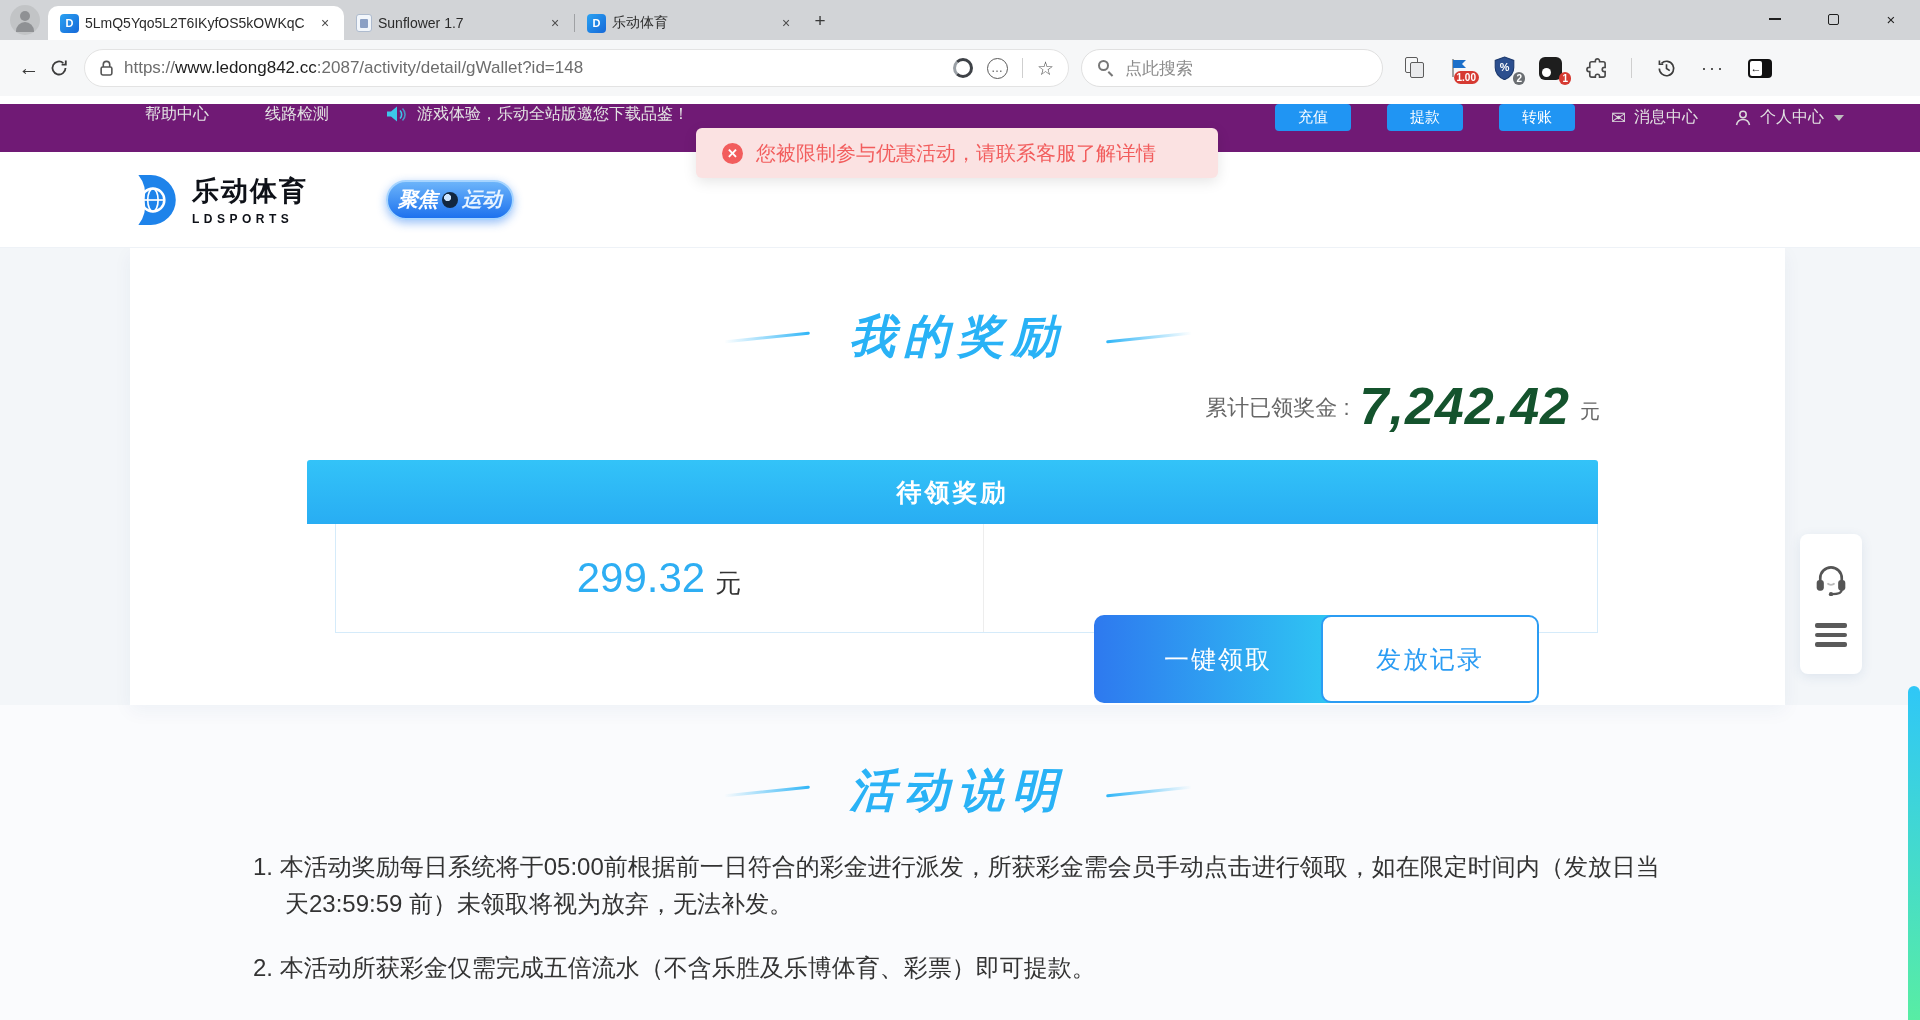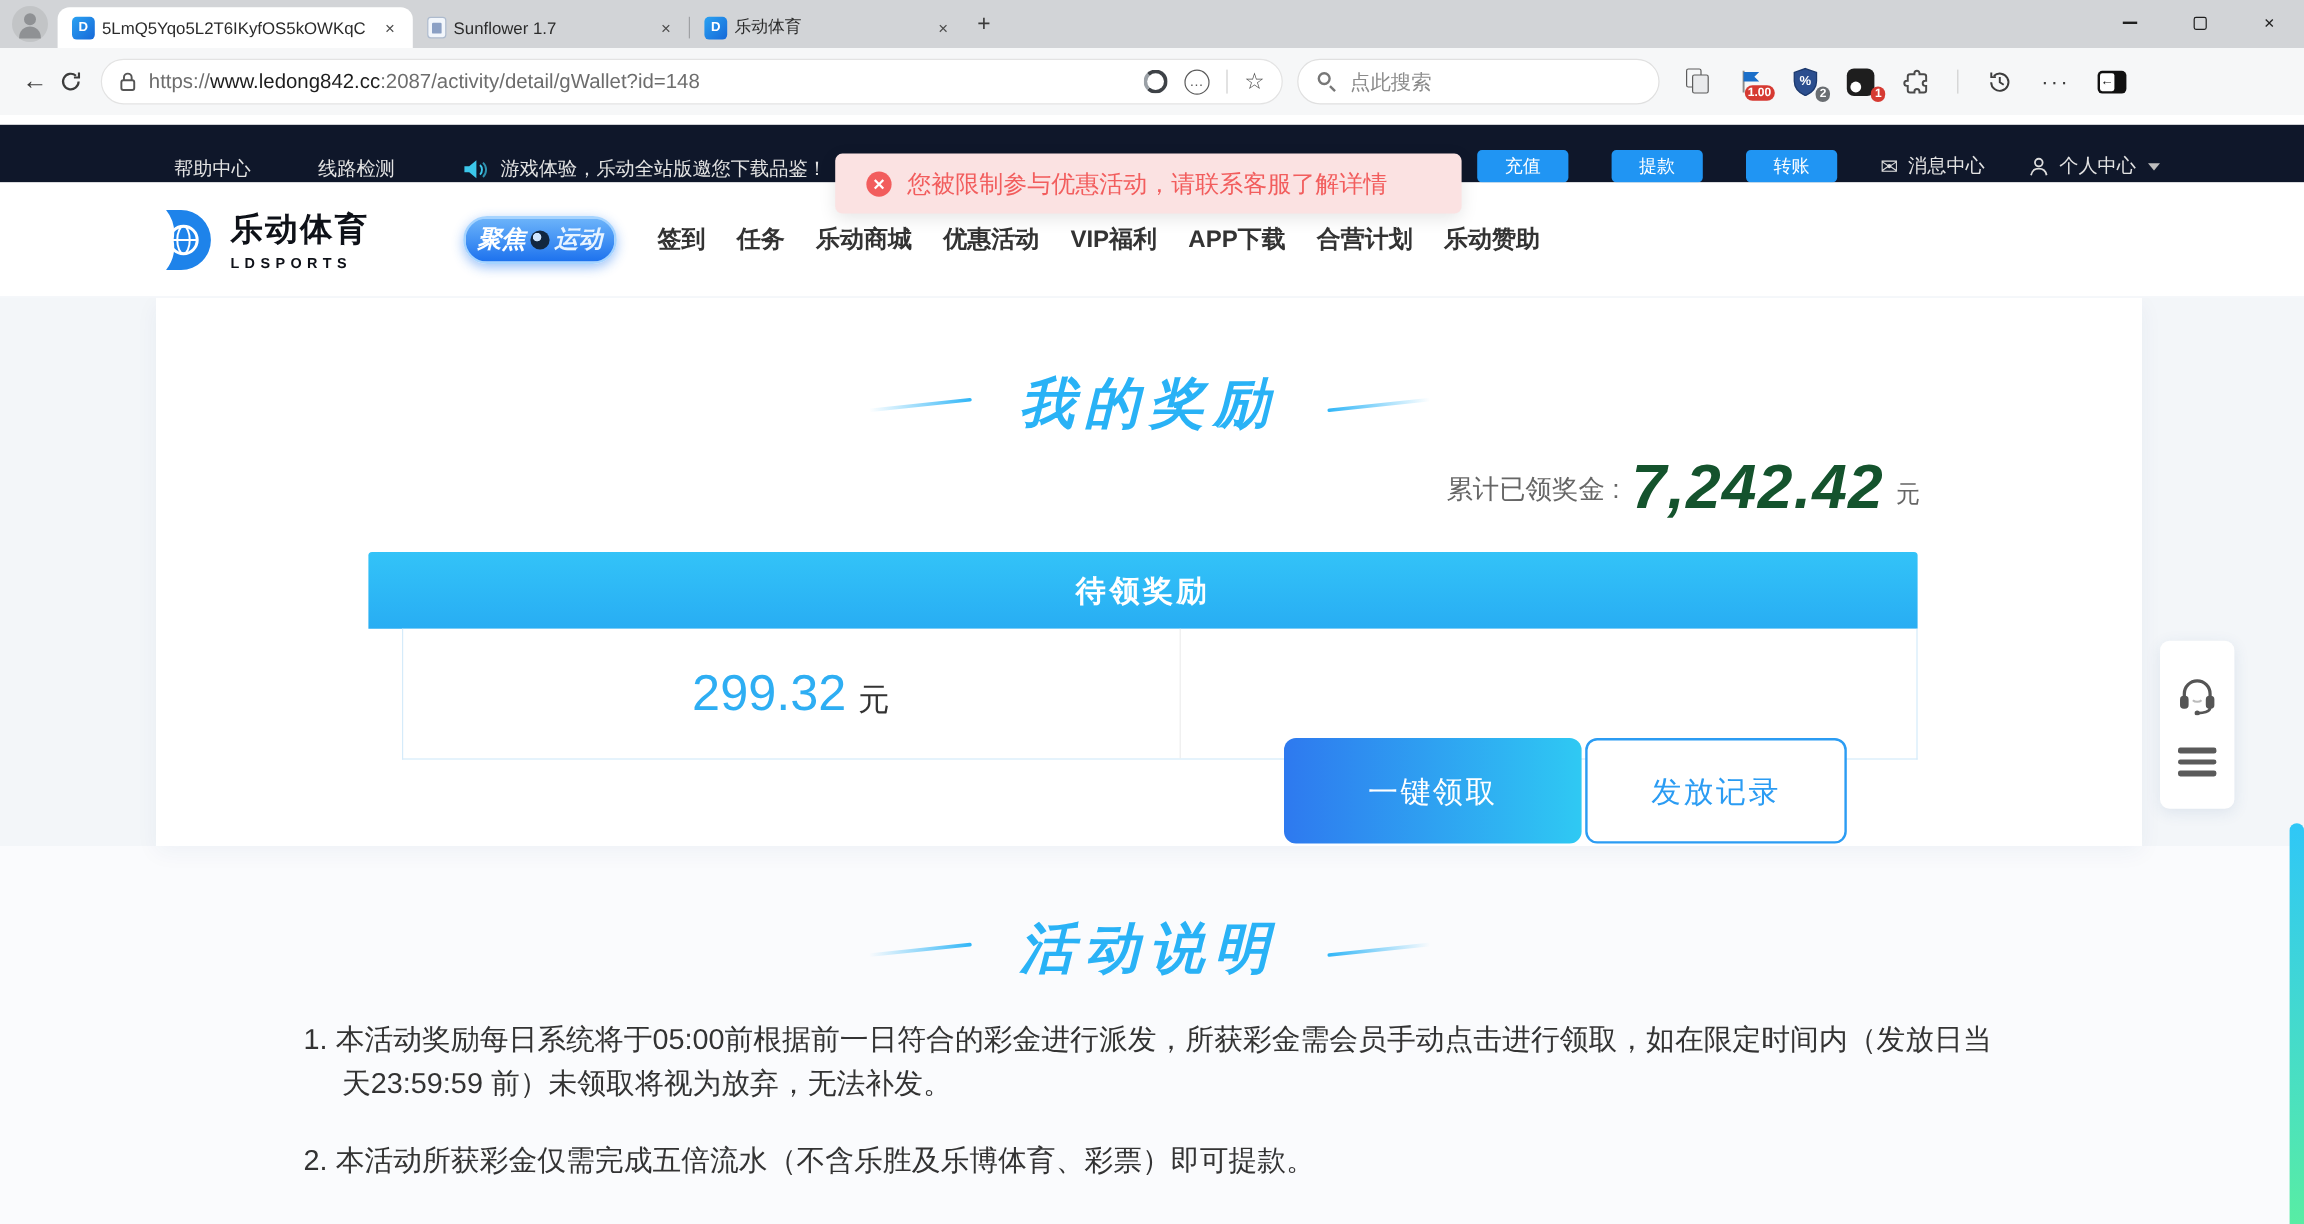--- a/index.html
+++ b/index.html
@@ -48,21 +48,21 @@
   .pages-icon i{position:absolute;left:0;top:0;width:13px;height:16px;border:1.8px solid #5c5c5c;border-radius:2px;background:#f6f7f8;}
   .pages-icon b{position:absolute;left:5px;top:5px;width:14px;height:16px;border:1.8px solid #5c5c5c;border-radius:2px;background:#e9eaec;}
   .blackbox{width:23px;height:23px;background:#1e1e1e;border-radius:6px;position:relative;}
   .blackbox i{position:absolute;left:3px;bottom:3px;width:9px;height:9px;border-radius:50%;background:#fff;}
   .sidebar-icon{width:24px;height:19px;background:#111;border-radius:4px;position:relative;}
   .sidebar-icon i{position:absolute;left:2px;top:2px;width:12px;height:15px;background:#fff;border-radius:2px;color:#111;font-size:11px;line-height:15px;text-align:center;font-weight:bold;}
   .dots3{color:#3c3c3c;font-size:18px;letter-spacing:2px;}
 
   
   .white-gap{height:8px;background:#fff;}
-  .sitebar{height:48px;background:#0f172a;display:flex;align-items:flex-end;padding:0 120px 0 145px;color:#e3e3e3;font-size:16px;}
+  .sitebar{height:48px;background:#701a75;display:flex;align-items:flex-start;padding:0 76px 0 145px;color:#e3e3e3;font-size:16px;}
   .sb-link{margin-right:56px;cursor:pointer;flex:none;}
   .announce{display:flex;align-items:center;gap:10px;flex:none;}
   .sb-right{margin-left:auto;display:flex;align-items:center;gap:36px;}
   .sb-btn{width:76px;height:27px;background:#2095f3;color:#fff;border:none;border-radius:4px;font-size:15px;font-family:inherit;cursor:pointer;}
   .sb-item{display:flex;align-items:center;gap:8px;cursor:pointer;}
   .env{font-size:18px;color:#dcdcdc;}
   .caret{width:0;height:0;border-left:5px solid transparent;border-right:5px solid transparent;border-top:6px solid #bdbdbd;margin-left:2px;}
 
   
   .toast{position:absolute;left:696px;top:128px;width:522px;height:50px;background:#fbe2e2;border-radius:6px;display:flex;align-items:center;padding-left:26px;gap:13px;box-shadow:0 4px 14px rgba(0,0,0,.10);z-index:60;}
@@ -99,21 +99,21 @@
   .total-label{font-size:22px;color:#666;padding-bottom:9px;}
   .total-amount{font-size:52px;font-weight:bold;font-style:italic;color:#14532d;letter-spacing:1px;line-height:1;}
   .total-unit{font-size:20px;color:#666;padding-bottom:7px;}
   .pending-card{position:absolute;left:177px;top:212px;width:1291px;height:173px;}
   .pending-head{height:64px;background:linear-gradient(180deg,#33c3f8,#28adf3);border-radius:3px 3px 0 0;display:flex;align-items:center;justify-content:center;color:#fff;font-size:25px;font-weight:bold;letter-spacing:3px;}
   .pending-body{height:109px;background:#fff;border:1px solid #d5ebfa;border-top:none;position:relative;margin-left:28px;}
   .amount-cell{position:absolute;left:0;top:0;width:646px;height:108px;display:flex;align-items:center;justify-content:center;}
   .p-amount{font-size:42px;color:#2eaef3;}
   .p-unit{font-size:26px;color:#333;margin-left:10px;margin-top:10px;}
   .v-div{position:absolute;left:647px;top:0;width:1px;height:108px;background:#ededed;}
-  .btn-claim{position:absolute;left:734px;top:91px;width:248px;height:88px;border:none;border-radius:10px;background:linear-gradient(90deg,#2e79ef,#2fc9f3);color:#fff;font-size:25px;letter-spacing:2px;font-family:inherit;cursor:pointer;z-index:3;}
+  .btn-claim{position:absolute;left:758px;top:91px;width:248px;height:88px;border:none;border-radius:10px;background:linear-gradient(90deg,#2e79ef,#2fc9f3);color:#fff;font-size:25px;letter-spacing:2px;font-family:inherit;cursor:pointer;z-index:3;}
   .btn-records{position:absolute;left:985px;top:91px;width:218px;height:88px;border-radius:10px;background:#fff;border:2px solid #2b9cf3;color:#2b9cf3;font-size:25px;letter-spacing:2px;font-family:inherit;cursor:pointer;z-index:3;}
   .row-title-act{position:absolute;left:130px;width:1655px;top:512px;}
   .rules{position:absolute;left:253px;top:600px;width:1408px;font-size:24px;color:#333;line-height:37px;}
   .rule{padding-left:32px;text-indent:-32px;}
   .rule + .rule{margin-top:27px;}
   .float-widget{position:absolute;left:1800px;top:286px;width:62px;height:140px;background:#fff;border-radius:8px;box-shadow:0 3px 12px rgba(40,80,140,.10);display:flex;flex-direction:column;align-items:center;justify-content:space-evenly;}
   .hamburger{display:flex;flex-direction:column;gap:5px;cursor:pointer;}
   .hamburger i{width:32px;height:4.5px;background:#5a5a5a;border-radius:2px;}
   .scroll-thumb{position:absolute;right:0;top:438px;width:12px;height:334px;border-radius:6px 6px 0 0;background:linear-gradient(180deg,#2fc7f7,#58eda4);cursor:pointer;}
 </style>
@@ -282,30 +282,20 @@
       <span class="logo-txtcol">
         <span class="logo-title">乐动体育</span>
         <span class="logo-sub">LDSPORTS</span>
       </span>
     </div>
     <div class="focus-pill">
       <span class="fl">聚焦</span>
       <span class="ball"></span>
       <span class="fr">运动</span>
     </div>
-    <div class="menu2">
-      <span class="m-link">签到</span>
-      <span class="m-link">任务</span>
-      <span class="m-link">乐动商城</span>
-      <span class="m-link">优惠活动</span>
-      <span class="m-link">VIP福利</span>
-      <span class="m-link">APP下载</span>
-      <span class="m-link">合营计划</span>
-      <span class="m-link">乐动赞助</span>
-    </div>
   </div>
 
   <div class="content">
     <div class="bottom-panel"></div>
 
     <div class="main-card">
       <div class="sec-title-row row-title-my">
         <span class="deco-line l"></span>
         <span class="sec-title">我的奖励</span>
         <span class="deco-line r"></span>

